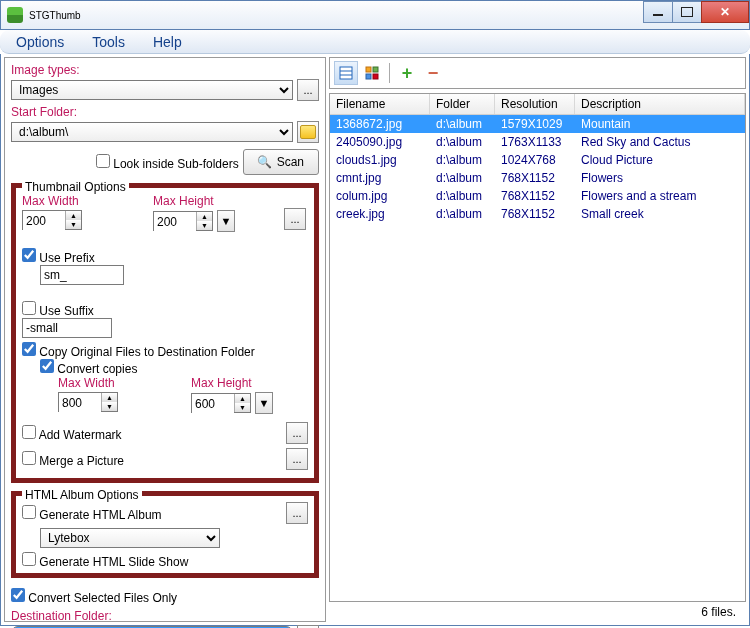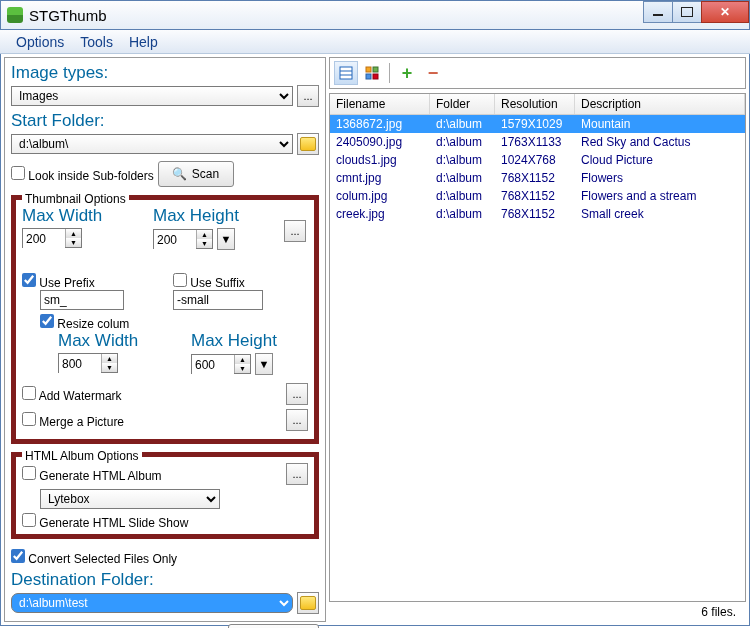--- a/index.html
+++ b/index.html
@@ -1,38 +1,38 @@
 <!DOCTYPE html>
 <html><head>
 <meta charset="utf-8">
 <style>
 * { box-sizing: border-box; margin: 0; padding: 0; font-family: 'Segoe UI', Tahoma, sans-serif; font-size: 12px; }
 body { background: #fff; width: 750px; height: 628px; overflow: hidden; }
 
 
 .titlebar { height: 30px; background: linear-gradient(to bottom, #fdfdfe, #e6eef7); border: 1px solid #5a7fb0; display: flex; align-items: center; padding-left: 6px; position: relative; }
 .titlebar .appicon { width: 16px; height: 16px; margin-right: 6px; display: inline-block; background: linear-gradient(to bottom, #5bbf3f 50%, #3c8e2b 50%); border-radius: 3px; }
-.titlebar .title { font-size: 15px; color: #000; }
+.titlebar .title { font-size: 10px; color: #000; }
 .winbtns { position: absolute; right: 0; top: 0; display: flex; height: 22px; }
 .winbtn { width: 30px; height: 22px; border: 1px solid #6b8bb5; background: linear-gradient(to bottom, #eaf2fb, #c9dbf0); display:flex;align-items:center;justify-content:center;margin-left:-1px;}
 .winbtn.close { width: 48px; background: linear-gradient(to bottom, #e97e7e, #d44b3a); border-color:#a03020; color:#fff;}
 .winbtn.min::before{content:"";width:10px;height:2px;background:#222;margin-top:6px;}
 .winbtn.max::before{content:"";width:10px;height:8px;border:1px solid #222;}
 .winbtn.close::before{content:"✕";font-size:12px;font-weight:bold;}
 
 
-.menubar { height: 24px; background: linear-gradient(to bottom,#fbfcfe,#dfe8f4); border-bottom:1px solid #b7c9de; display:flex;align-items:center;padding-left:8px;gap:0;}
+.menubar { height: 24px; background: linear-gradient(to bottom,#fbfcfe,#dfe8f4); border-bottom:1px solid #b7c9de; display:flex;align-items:center;padding-left:8px;gap:12px;border-radius:9px;}
 .menubar span { color:#15428b; font-size:14px; padding:2px 8px; cursor:default;}
 
 
 .content { display:flex; height: 572px; border:1px solid #5a7fb0; border-top:none; }
 .leftpanel { width: 322px; border:1px solid #9a9a9a; margin:3px; padding:5px 6px; display:flex;flex-direction:column; }
 .rightpanel { flex:1; margin:3px 3px 3px 0; display:flex;flex-direction:column; }
 
-label.lbl { font-size:17px; color:#0369a1; display:block; margin-bottom:2px; }
+label.lbl { font-size:12px; color:#be185d; display:block; margin-bottom:2px; }
 .row { display:flex; align-items:center; gap:4px; margin-bottom:4px;}
 select, input[type=text]{ border:1px solid #7a7a7a; height:20px; padding:0 3px; font-size:12px; background:#fff;}
 select{background:linear-gradient(to bottom,#fff,#eee);}
 input[type=checkbox]{ width:14px;height:14px;accent-color:#3377cc;}
 .btn-sq { width:22px;height:22px;border:1px solid #888;background:linear-gradient(to bottom,#fdfdfd,#e4e4e4);display:flex;align-items:center;justify-content:center;cursor:default;font-size:11px;}
 .btn { height:26px;padding:0 14px;border:1px solid #888;background:linear-gradient(to bottom,#fdfdfd,#e4e4e4);border-radius:3px;display:inline-flex;align-items:center;gap:4px;cursor:default;}
 .spin { display:inline-flex;border:1px solid #7a7a7a;height:20px;}
 .spin input{border:none;width:42px;padding:0 3px;}
 .spin .arrows{width:16px;display:flex;flex-direction:column;border-left:1px solid #aaa;}
 .spin .arrows span{flex:1;font-size:7px;text-align:center;line-height:9px;background:linear-gradient(to bottom,#fff,#ddd);}
@@ -102,21 +102,21 @@
     </div>
 
     <label class="lbl">Start Folder:</label>
     <div class="row">
       <select style="flex:1"><option>d:\album\</option></select>
       <div class="btn-sq">
           <span class="folder-icon"></span>
         </div>
     </div>
 
-    <div class="row" style="justify-content:flex-start;margin-top:2px;">
+    <div class="row" style="justify-content:flex-end;margin-top:2px;">
       <label><input type="checkbox" style=""> <span>Look inside Sub-folders</span></label>
       <button class="btn">🔍 <span>Scan</span></button>
     </div>
 
     <div class="group">
       <span class="legend">Thumbnail Options</span>
       <div class="half">
         <div>
           <label class="lbl">Max Width</label>
           <div class="spin">
@@ -137,34 +137,35 @@
                   <span>▼</span>
                 </div>
               </div>
             <div class="btn-sq" style="width:18px">▼</div>
           </div>
         </div>
         <div style="flex:0 0 24px;align-self:flex-start;margin-top:14px;">
           <div class="btn-sq">...</div>
         </div>
       </div>
-      <div class="half" style="margin-top:19px;">
+      <div class="half" style="margin-top:12px;flex-direction:column;">
         <div>
           <label><input type="checkbox" checked="" style=""> <span>Use Prefix</span></label>
           <div style="margin-left:18px;"><input type="text" style="width: 84px;" value="sm_"></div>
         </div>
         <div>
           <label><input type="checkbox" style=""> <span>Use Suffix</span></label>
           <div><input type="text" style="width: 90px;" value="-small"></div>
         </div>
       </div>
 
       <div style="margin-top:4px;">
+        <label><input type="checkbox" checked="" style=""> <span>Copy Original Files to Destination Folder</span></label>
         <div style="margin-left:18px;">
-          <label><input type="checkbox" checked="" style=""> <span>Resize colum</span></label>
+          <label><input type="checkbox" checked="" style=""> <span>Convert copies</span></label>
           <div class="half" style="margin-left:18px;">
             <div>
               <label class="lbl">Max Width</label>
               <div class="spin">
                   <input type="text" value="800" style="">
                   <div class="arrows">
                     <span>▲</span>
                     <span>▼</span>
                   </div>
                 </div>

